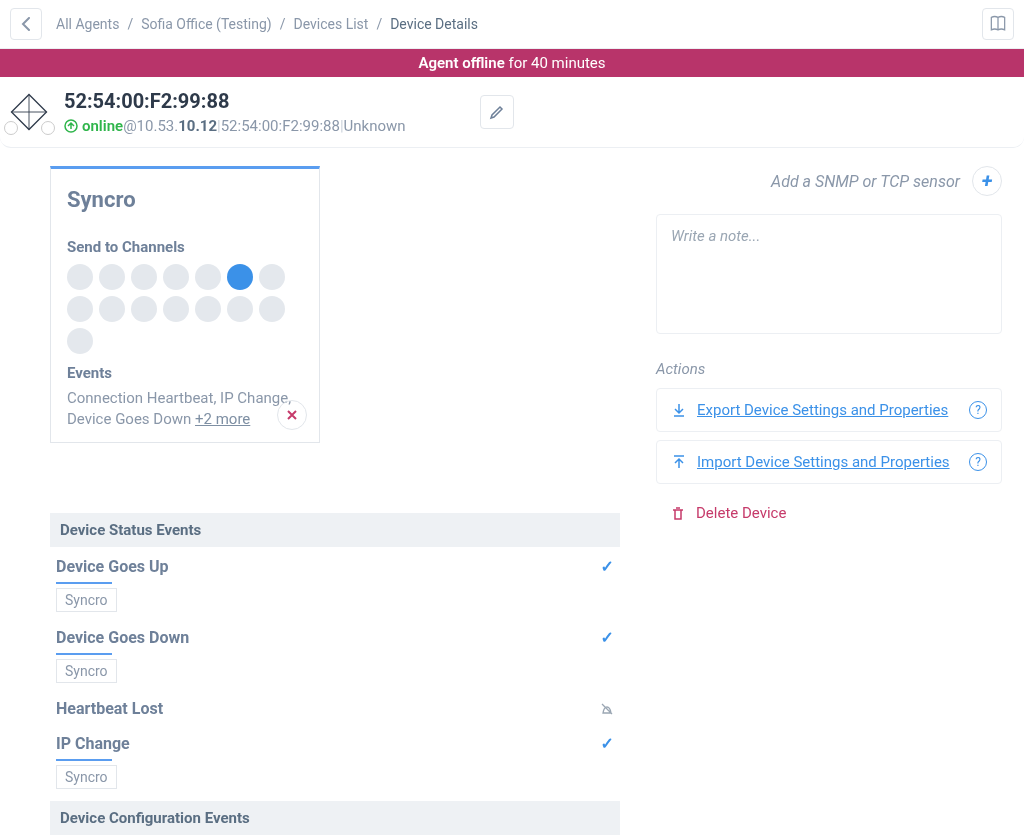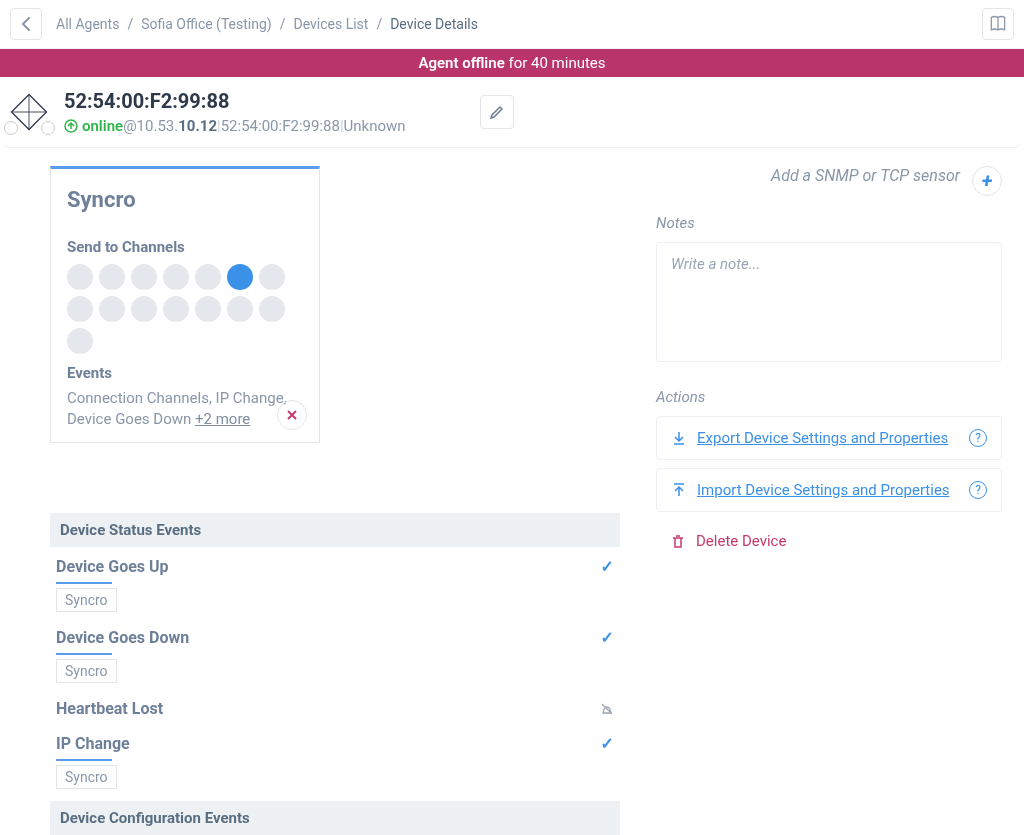--- a/index.html
+++ b/index.html
@@ -52,21 +52,21 @@
 .event-row { padding:10px 6px 6px 6px; }
 .event-head { display:flex; align-items:center; justify-content:space-between; }
 .event-name { font-size:16px; font-weight:700; color:#6e8099; }
 .check { color:#3b91e8; font-weight:700; }
 .muted-bell { color:#9aa6b3; }
 .tag-wrap { margin-top:6px; }
 .tag-wrap .bar { height:2px; width:56px; background:#5a9df0; margin-bottom:4px; }
 .tag-chip { display:inline-block; border:1px solid #e2e6eb; padding:3px 8px; font-size:14px; color:#8a97a9; }
 
 
-.sensor-add { display:flex; align-items:flex-start; justify-content:flex-end; gap:12px; font-style:italic; color:#8a97a9; padding-bottom:18px; }
+.sensor-add { display:flex; align-items:center; justify-content:flex-end; gap:12px; font-style:italic; color:#8a97a9; padding-bottom:18px; }
 .plus-circle { width:30px; height:30px; border:1px solid #e2e6eb; border-radius:50%; display:flex; align-items:center; justify-content:center; color:#3b91e8; font-size:20px; font-weight:700; }
 .side-h { font-style:italic; color:#8a97a9; font-size:15px; margin-bottom:10px; }
 .note-box { border:1px solid #eceff3; border-radius:4px; height:120px; padding:12px 14px; font-style:italic; color:#9aa6b3; font-size:15px; }
 .actions { margin-top:26px; }
 .action-item { border:1px solid #eceff3; border-radius:4px; padding:12px 14px; display:flex; align-items:center; gap:10px; margin-bottom:8px; }
 .action-item a { color:#3b91e8; font-size:15px; }
 .action-item .q { margin-left:auto; width:18px; height:18px; border:1.5px solid #3b91e8; border-radius:50%; display:flex; align-items:center; justify-content:center; color:#3b91e8; font-size:12px; }
 .delete-item { padding:12px 14px; display:flex; align-items:flex-end; gap:10px; color:#c63a6a; font-size:15px; }
 
 svg { display: block; }
@@ -154,21 +154,21 @@
         <div class="chan"></div>
         <div class="chan"></div>
         <div class="chan"></div>
         <div class="chan"></div>
         <div class="chan"></div>
         <div class="chan"></div>
         <div class="chan"></div>
       </div>
       <div class="sub-h">Events</div>
       <div class="events-text">
-        <span>Connection Channels, IP Change, Device Goes Down </span><a href="#">+2 more</a>
+        <span>Connection Heartbeat, IP Change, Device Goes Down </span><a href="#">+2 more</a>
       </div>
       <div class="close-chip">
         <svg width="12" height="12" viewBox="0 0 12 12">
             <path d="M2 2 L10 10 M10 2 L2 10" stroke="#c63a6a" stroke-width="2"></path>
           </svg>
       </div>
     </div>
 
     <div class="events-area">
       <div class="section-bar">Device Status Events</div>
@@ -211,21 +211,20 @@
       <div class="section-bar" style="margin-top:6px;">Device Configuration Events</div>
     </div>
   </div>
 
   <div class="right-col">
     <div class="sensor-add">
       <span>Add a SNMP or TCP sensor</span>
       <div class="plus-circle">+</div>
     </div>
 
-    <div class="side-h">Notes</div>
     <div class="note-box"><span>Write a note...</span></div>
 
     <div class="actions">
       <div class="side-h">Actions</div>
 
       <div class="action-item">
         <svg width="16" height="16" viewBox="0 0 16 16">
             <path d="M8 2 V10 M4 7 L8 11 L12 7 M3 14 H13" stroke="#3b91e8" stroke-width="1.5" fill="none"></path>
           </svg>
         <a href="#">Export Device Settings and Properties</a>

